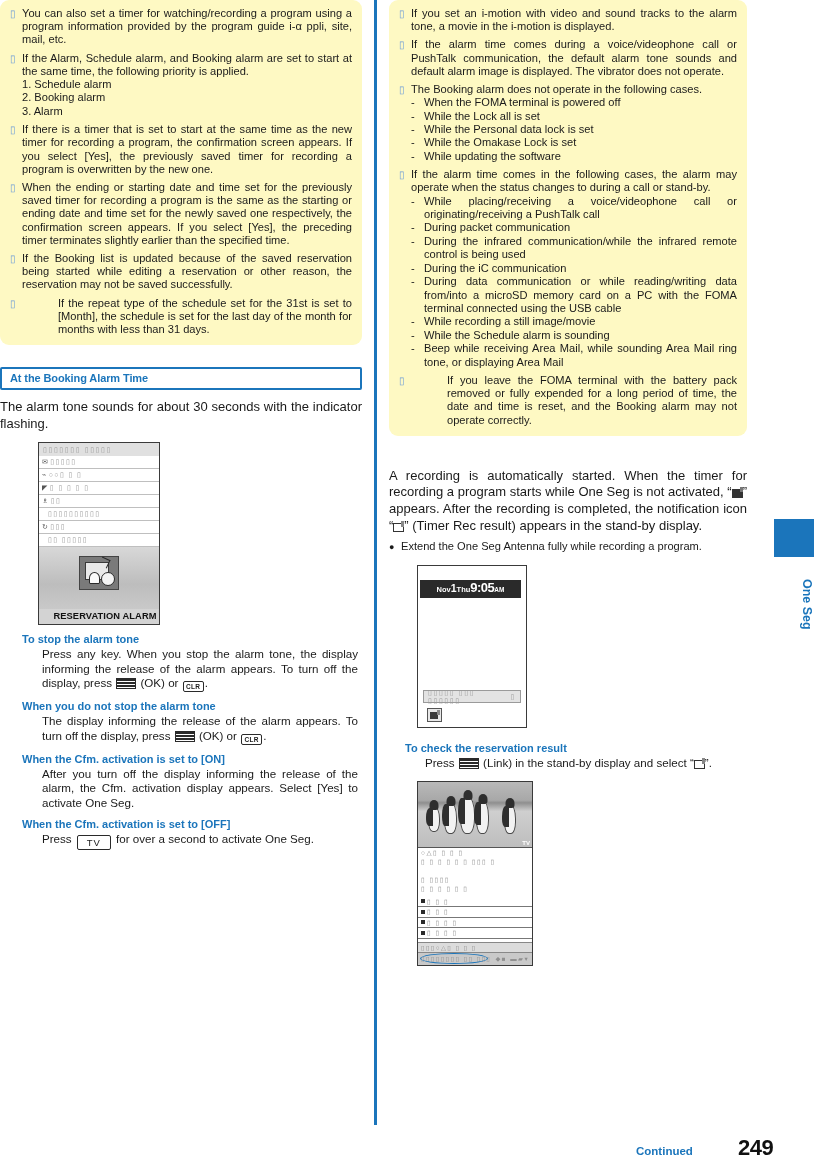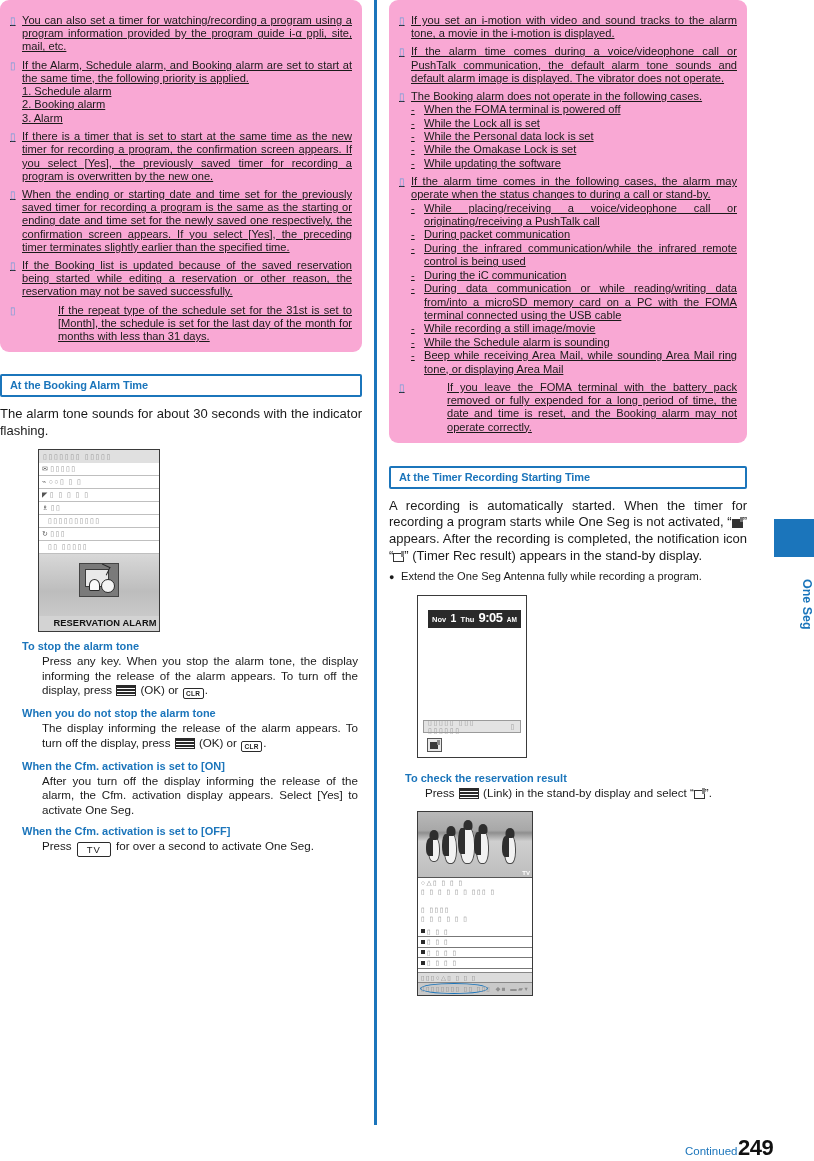--- a/index.html
+++ b/index.html
@@ -23,24 +23,23 @@
   .col-right {
     position: absolute; left: 389px; top: 0; width: 358px;
   }
   .col-divider {
     position: absolute; left: 374px; top: 0; width: 3px; height: 1125px;
     background: #1b75bb;
   }
 
   
   .notebox {
-    background: #f9a8d4;
+    background: #fef9c3;
     border-radius: 9px;
-    padding: 14px 10px 9px 8px;
-    text-decoration: underline;
+    padding: 7px 10px 9px 8px;
   }
   .note-item {
     display: flex;
     align-items: flex-start;
     margin-bottom: 5px;
     line-height: 13.2px;
   }
   .note-item:last-child { margin-bottom: 0; gap: 36px; }
   .note-bullet {
     flex: 0 0 14px;
@@ -276,27 +275,27 @@
   .shot-standby {
     position: relative;
     width: 110px;
     border: 1.5px solid #3a3a3a;
     background: #fff;
     margin-left: 28px;
     margin-top: 10px;
     height: 163px;
   }
   .sb-clock {
-    margin: 14px 5px 0 10px;
+    margin: 14px 5px 0 2px;
     background: #2a2a2a;
     color: #fff;
     height: 18px;
     display: flex;
     align-items: baseline;
-    justify-content: space-between;
+    justify-content: center;
     padding: 0 4px;
     font-family: "Liberation Sans", sans-serif;
   }
   .sb-clock .m { font-size: 7.5px; font-weight: bold; }
   .sb-clock .d { font-size: 10.5px; font-weight: bold; }
   .sb-clock .w { font-size: 7.5px; font-weight: bold; }
   .sb-clock .t { font-size: 13px; font-weight: bold; letter-spacing: -0.5px; }
   .sb-clock .ap { font-size: 6.5px; font-weight: bold; }
   .sb-softkeys {
     position: absolute;
@@ -453,24 +452,24 @@
     text-orientation: mixed;
     display: flex;
     align-items: flex-start;
     justify-content: center;
     padding-top: 4px;
   }
 
   
   .footer-continued {
     position: absolute;
-    left: 685px; top: 1145px;
+    left: 636px; top: 1145px;
     font-size: 11.5px;
     color: #1b75bb;
-    font-weight: normal;
+    font-weight: bold;
   }
   .footer-pageno {
     position: absolute;
     left: 738px; top: 1135px;
     font-size: 22px;
     font-weight: bold;
     color: #111;
     letter-spacing: -0.5px;
   }
   .ph { color:#9a9a9a; letter-spacing: 1.6px; }
@@ -678,21 +677,20 @@
 
       <div class="note-item">
         <span class="note-bullet"></span>
         <span class="note-body">If you leave the FOMA terminal with the battery pack removed or fully expended for a long period of time, the date and time is reset, and the Booking alarm may not operate correctly.</span>
       </div>
 
     </div>
 
     <div style="height:23px"></div>
 
-    <div class="section-head">At the Timer Recording Starting Time</div>
 
     <div class="para">
       <span>A recording is automatically started. When the timer for recording a program starts while One Seg is not activated, “</span><span class="ic-rec"></span><span>” appears. After the recording is completed, the notification icon “</span><span class="ic-recresult"></span><span>” (Timer Rec result) appears in the stand-by display.</span>
     </div>
 
     <div class="bullet-para">
       <span class="bp-dot">●</span>
       <span>Extend the One Seg Antenna fully while recording a program.</span>
     </div>
 

